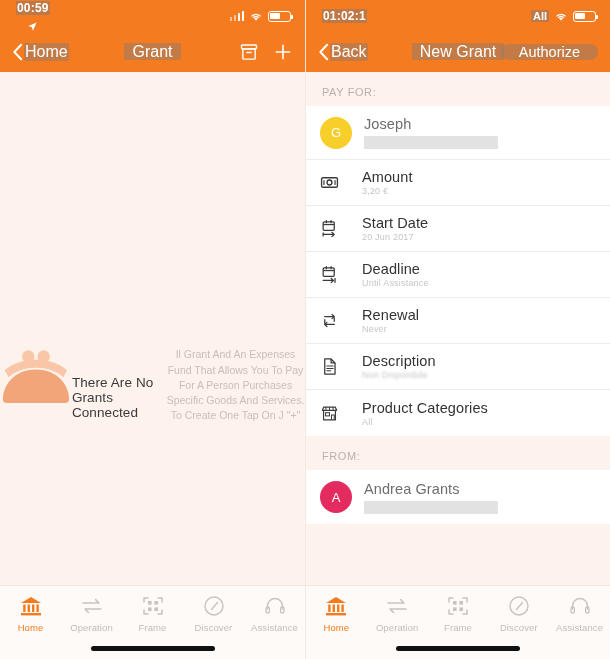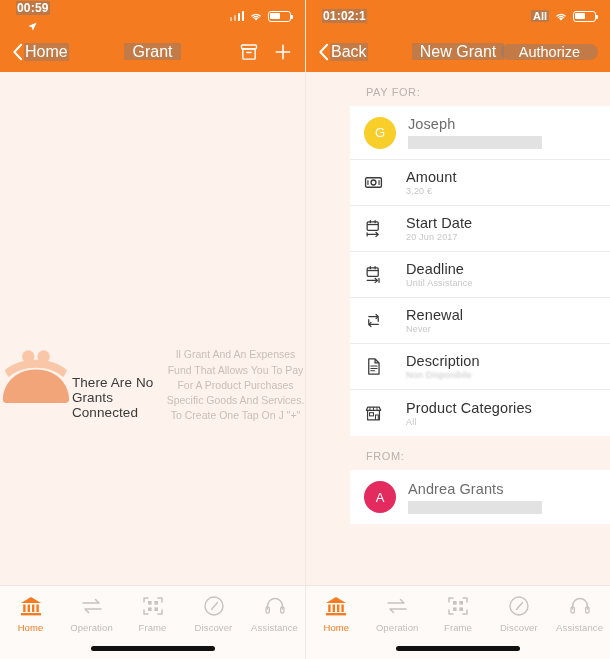--- a/index.html
+++ b/index.html
@@ -95,21 +95,21 @@
     margin-top: 34px; font-size: 13.5px; color: #3a3a3a;
     letter-spacing: 0.1px;
   }
   .empty-desc {
     margin-top: 10px; width: 290px; text-align: center;
     font-size: 10.5px; line-height: 1.45; color: #c9beb9;
     filter: blur(0.45px);
   }
 
   
-  .form { position: absolute; inset: 0; overflow: hidden; margin-left: 44px; }
+  .form { position: absolute; inset: 0; overflow: hidden; }
   .section-label {
     font-size: 11px; color: #b9b1ad; letter-spacing: 0.6px;
     padding: 14px 16px 8px 16px;
   }
   .card { background: #ffffff; }
   .row {
     display: flex; align-items: center;
     min-height: 46px; padding: 0 16px 0 14px;
     border-bottom: 1px solid #ececec; position: relative;
   }
@@ -215,21 +215,21 @@
 
       <div class="body">
         <div class="empty">
           <svg class="purse" viewBox="0 0 150 140">
             <circle cx="59" cy="19" r="13" fill="#F9C6A7"></circle>
             <circle cx="91" cy="19" r="13" fill="#F9C6A7"></circle>
             <path d="M10 48 C40 18 110 18 140 48 L132 62 C104 36 46 36 18 62 Z" fill="#F9C6A7"></path>
             <path d="M75 46 C121 46 144 80 144 108 a8 8 0 0 1 -8 8 H14 a8 8 0 0 1 -8 -8 C6 80 29 46 75 46 Z" fill="#F2A579"></path>
           </svg>
           <div class="empty-title">There Are No Grants Connected</div>
-          <div class="empty-desc">Il Grant And An Expenses Fund That Allows You To Pay For A Product Purchases Specific Goods And Services. To Create One Tap On J "+"</div>
+          <div class="empty-desc">Il Grant And An Expenses Fund That Allows You To Pay For A Person Purchases Specific Goods And Services. To Create One Tap On J "+"</div>
         </div>
       </div>
 
       <div class="tabbar">
         <div class="tab active">
           <svg viewBox="0 0 24 24">
             <path d="M12 3 L22 9 H2 Z" fill="#F47B20"></path>
             <rect x="4.2" y="10.5" width="2.4" height="7.5" fill="#F47B20"></rect>
             <rect x="8.6" y="10.5" width="2.4" height="7.5" fill="#F47B20"></rect>
             <rect x="13" y="10.5" width="2.4" height="7.5" fill="#F47B20"></rect>

